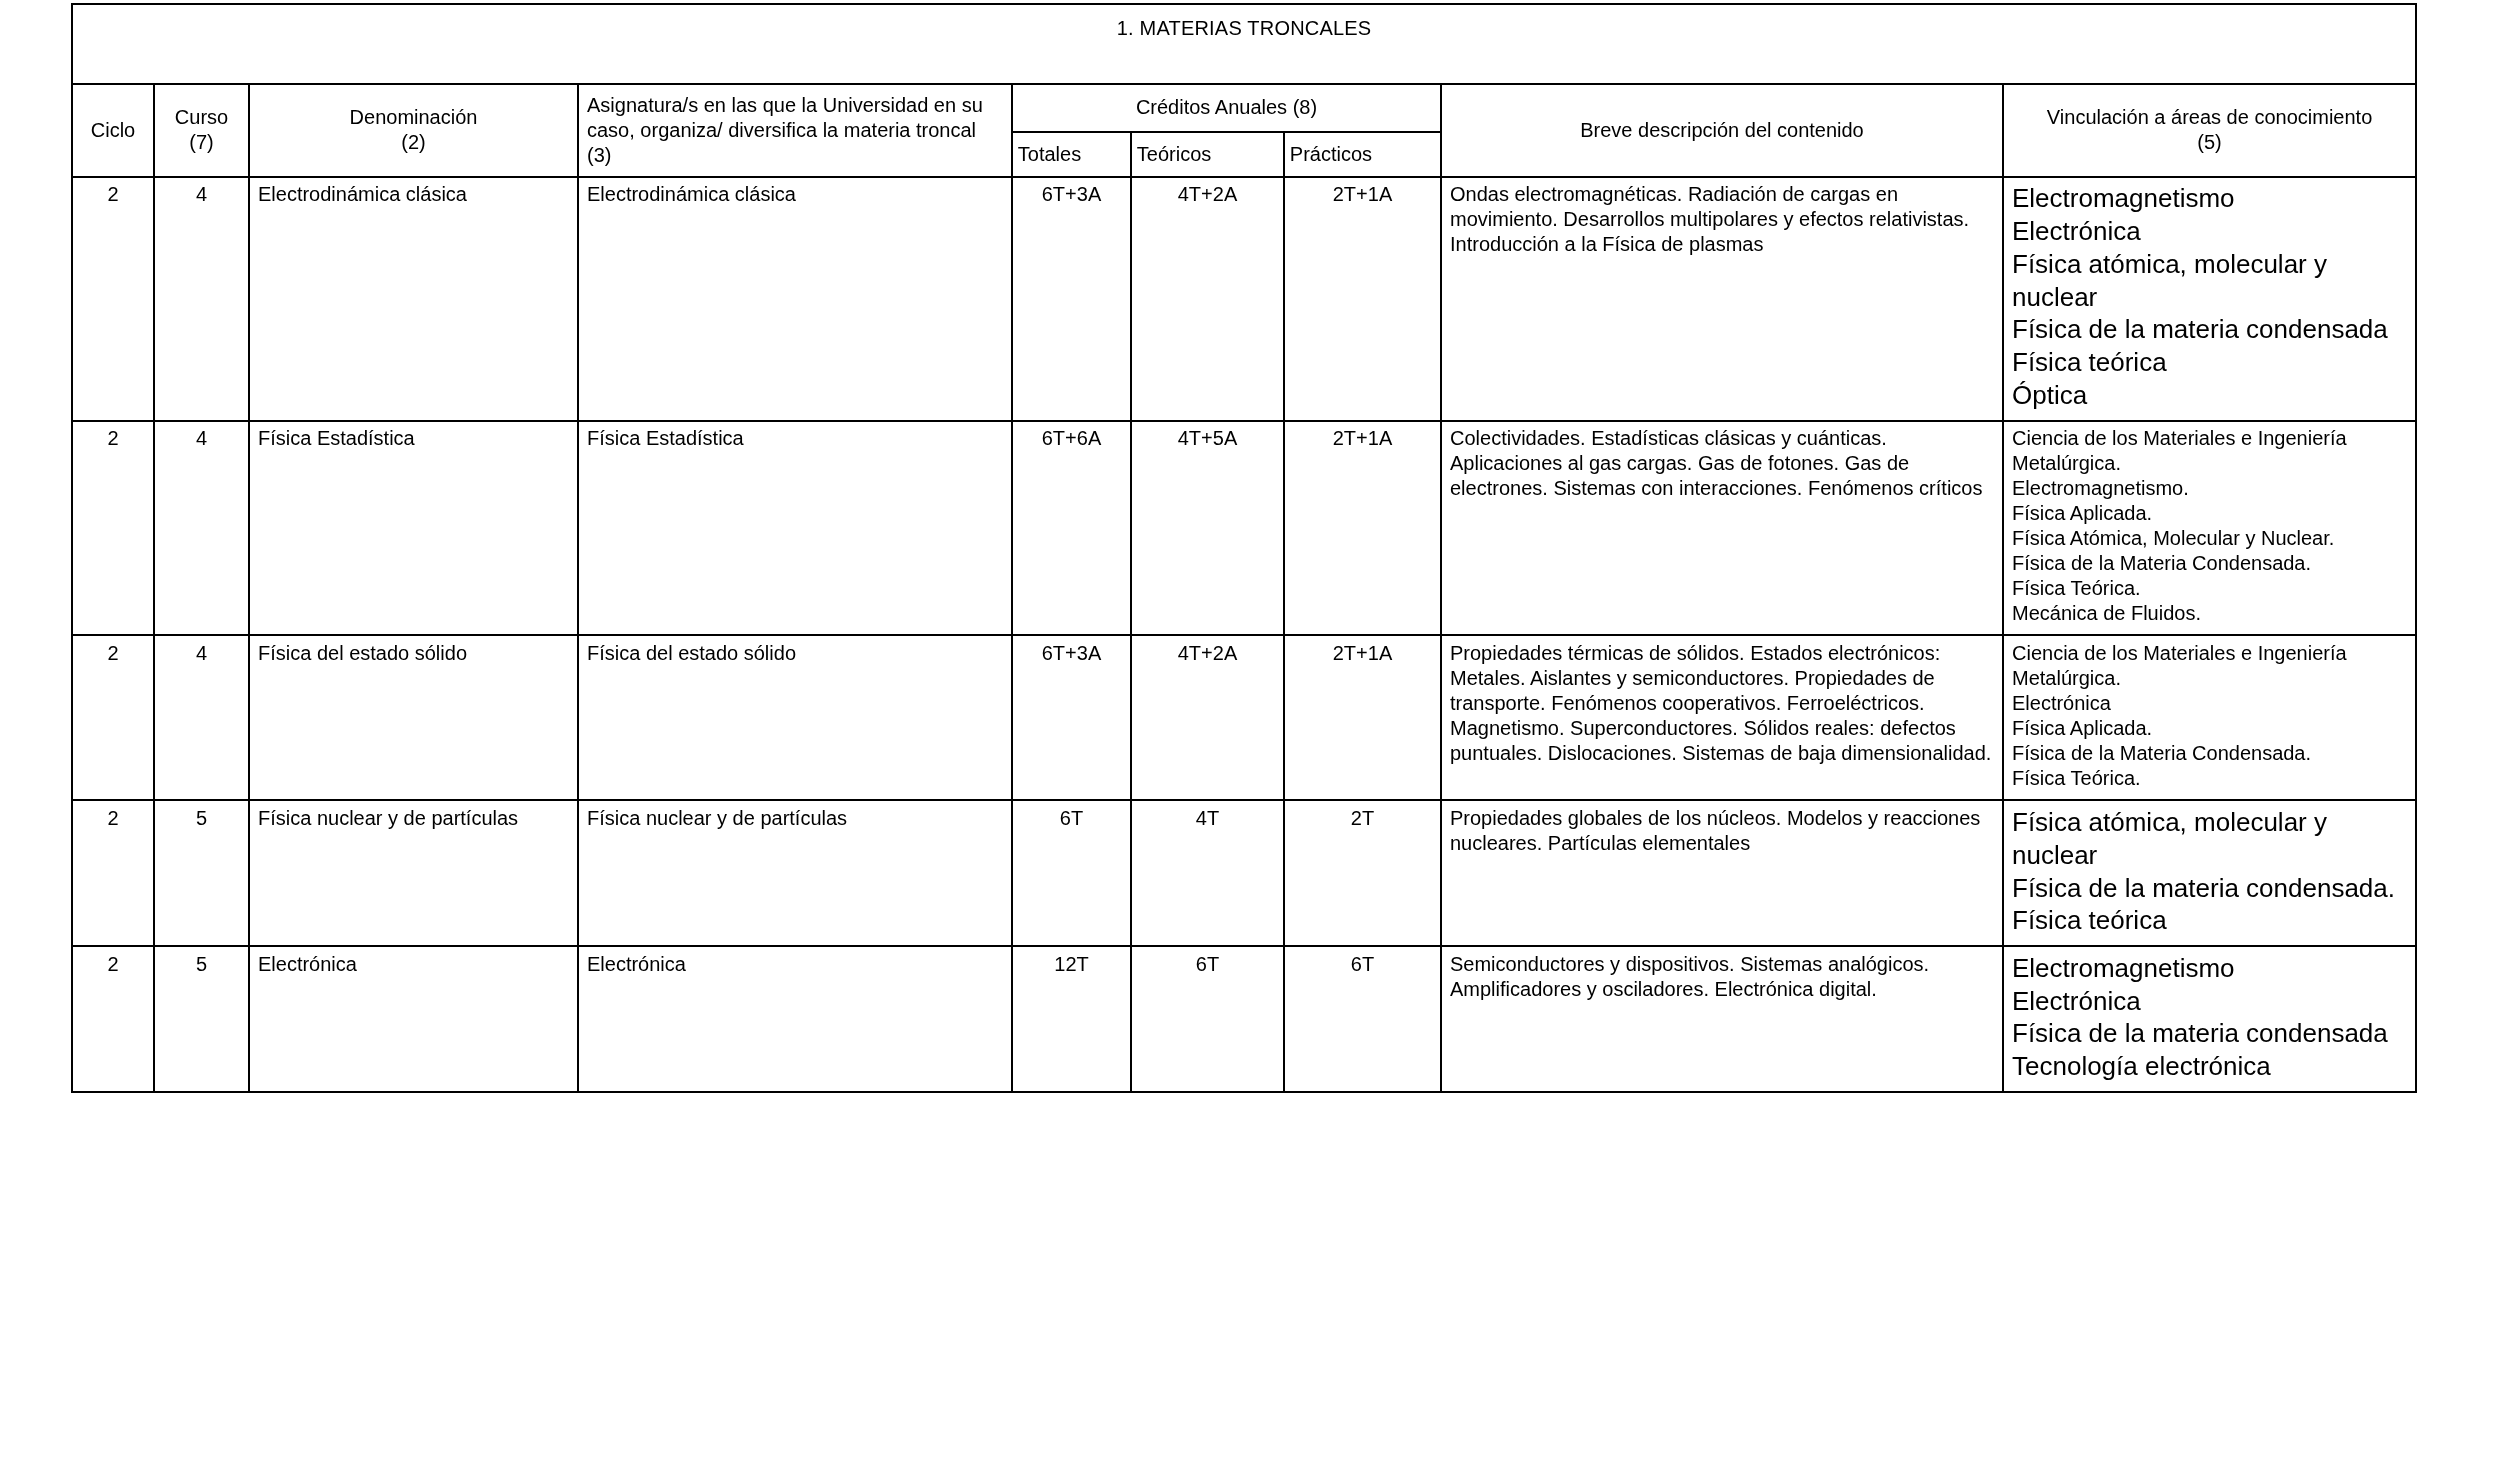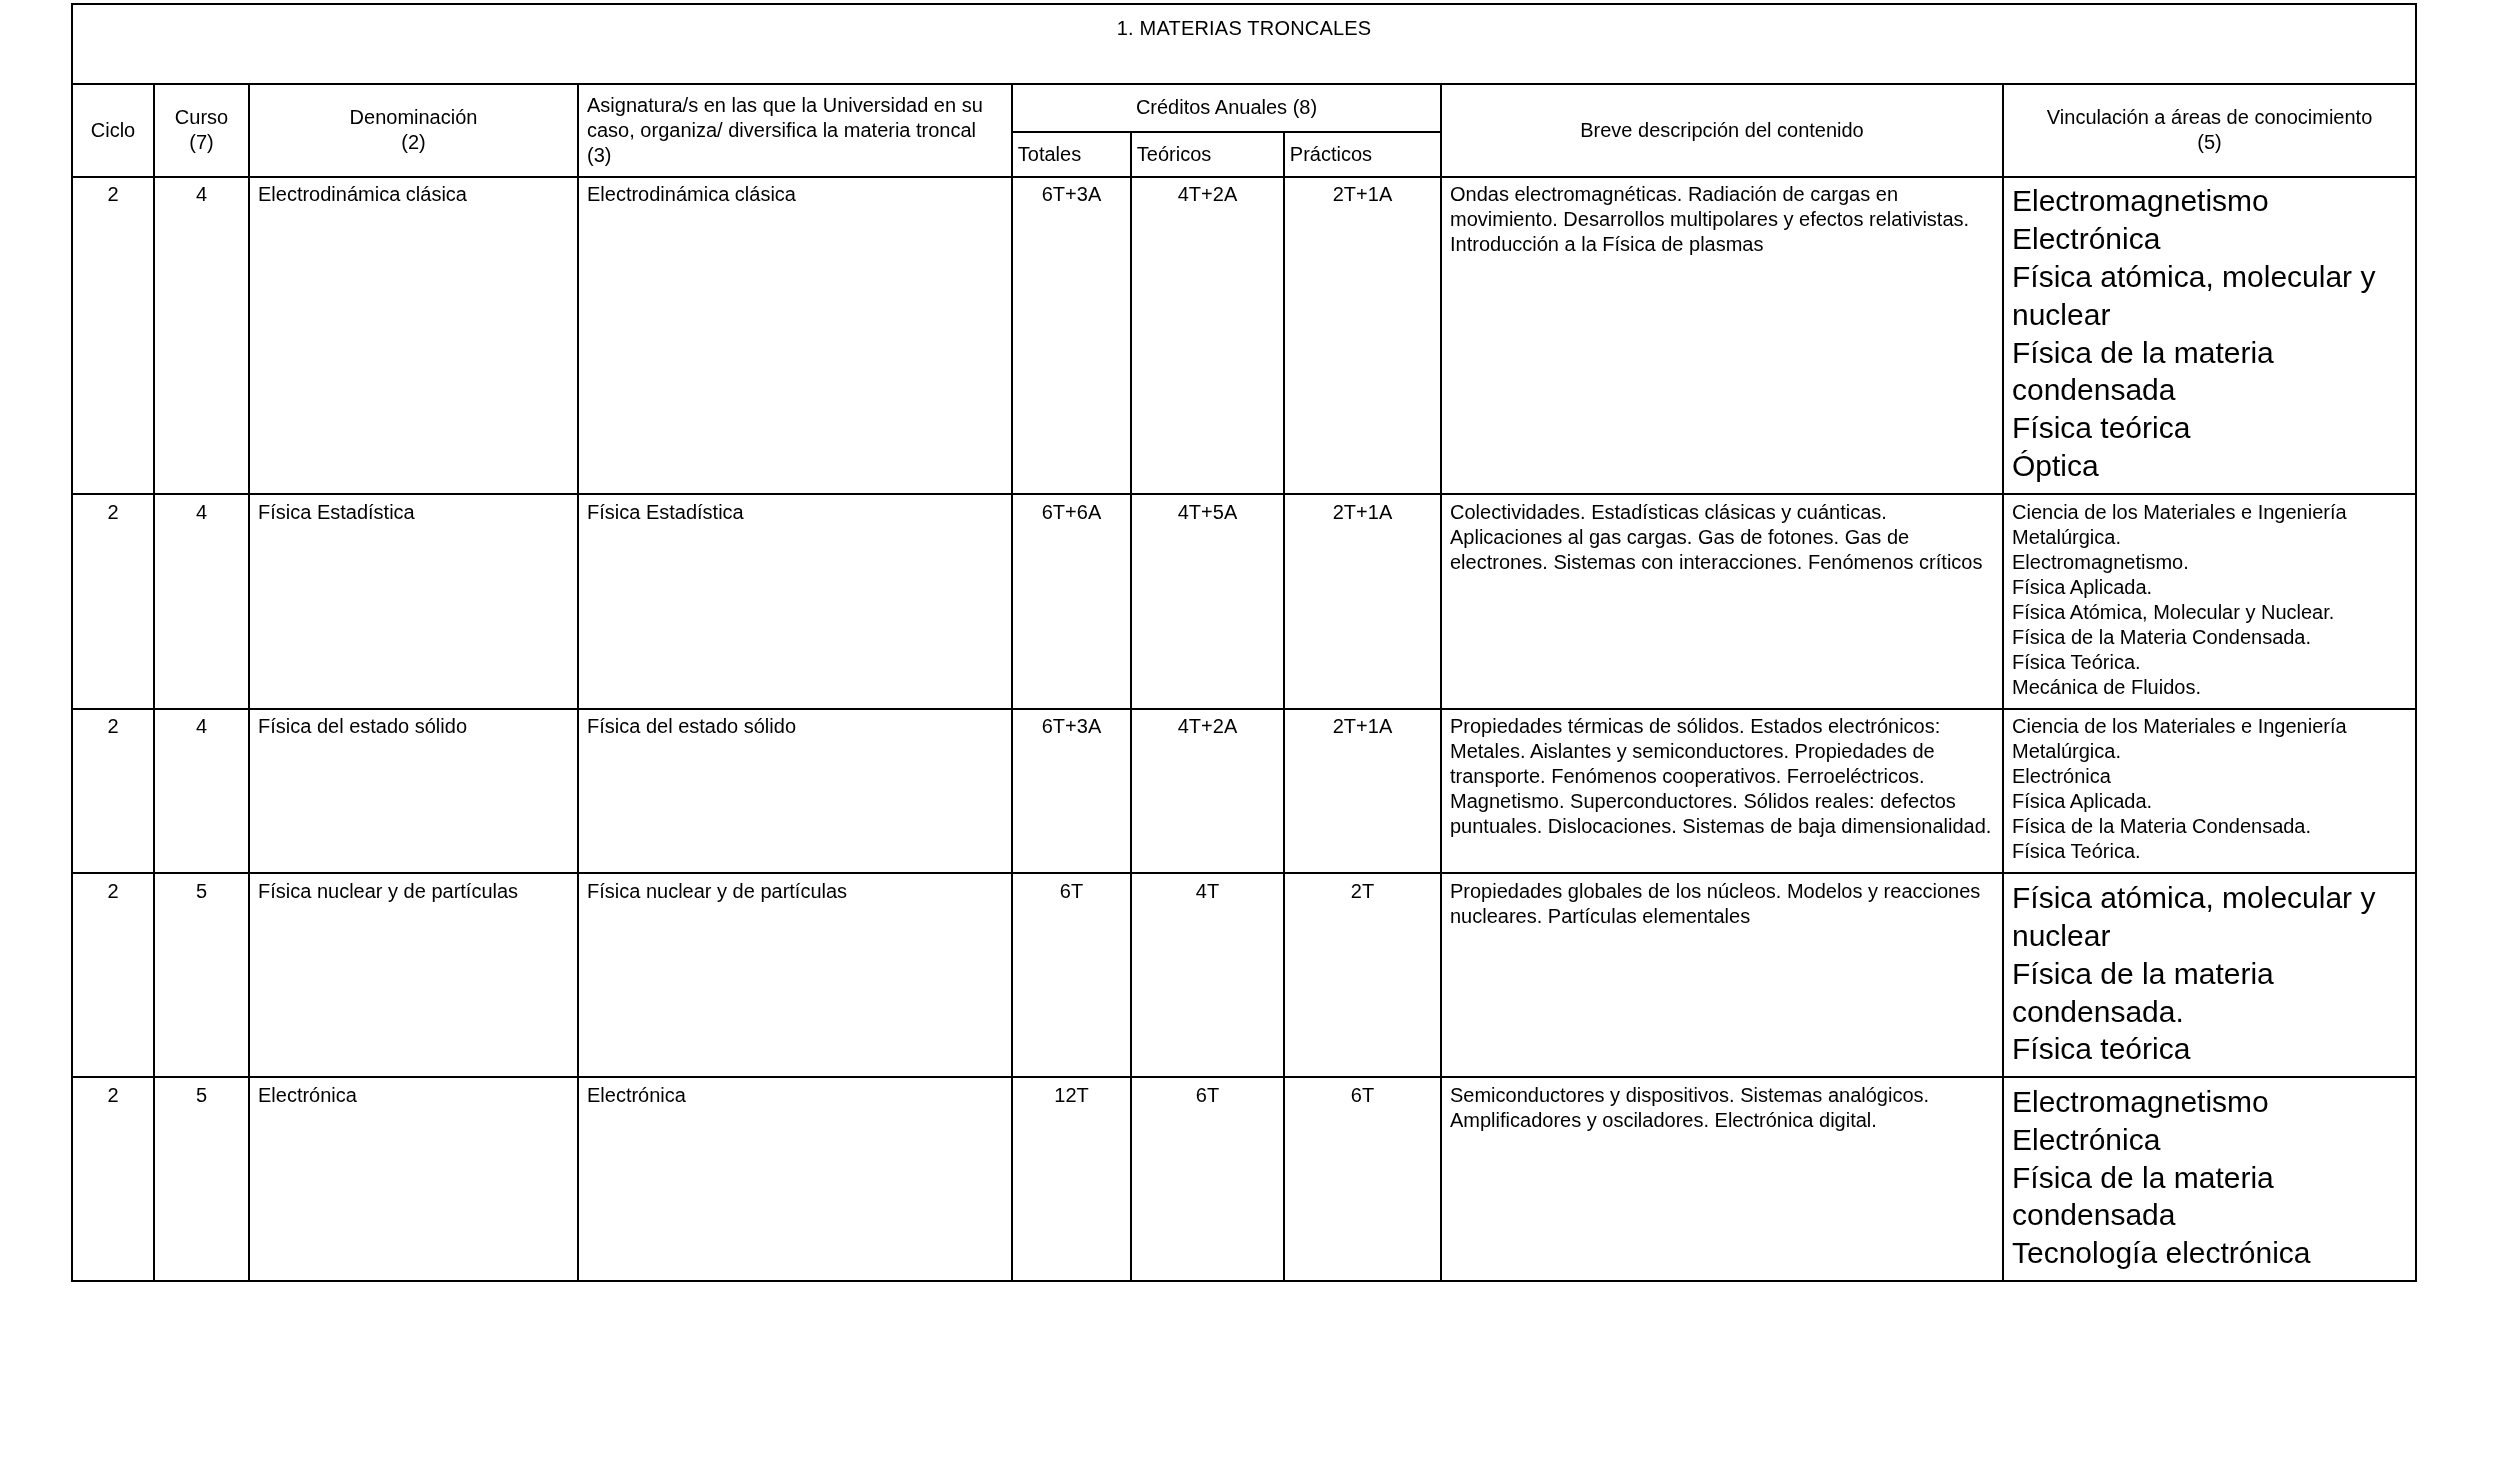--- a/index.html
+++ b/index.html
@@ -73,21 +73,21 @@
     padding: 6.4px 4.8px !important;
   }
   .c-center {
     text-align: center !important;
   }
   .cell-body {
     font-size: 24px;
     line-height: 1.255;
   }
   .cell-body.big {
-    font-size: 30px;
+    font-size: 26px;
     line-height: 1.26;
   }
   .nowrapish {
     white-space: pre-line;
   }
   
   col.c-ciclo   { width: 82px; }
   col.c-curso   { width: 95px; }
   col.c-denom   { width: 329px; }
   col.c-asig    { width: 434px; }

